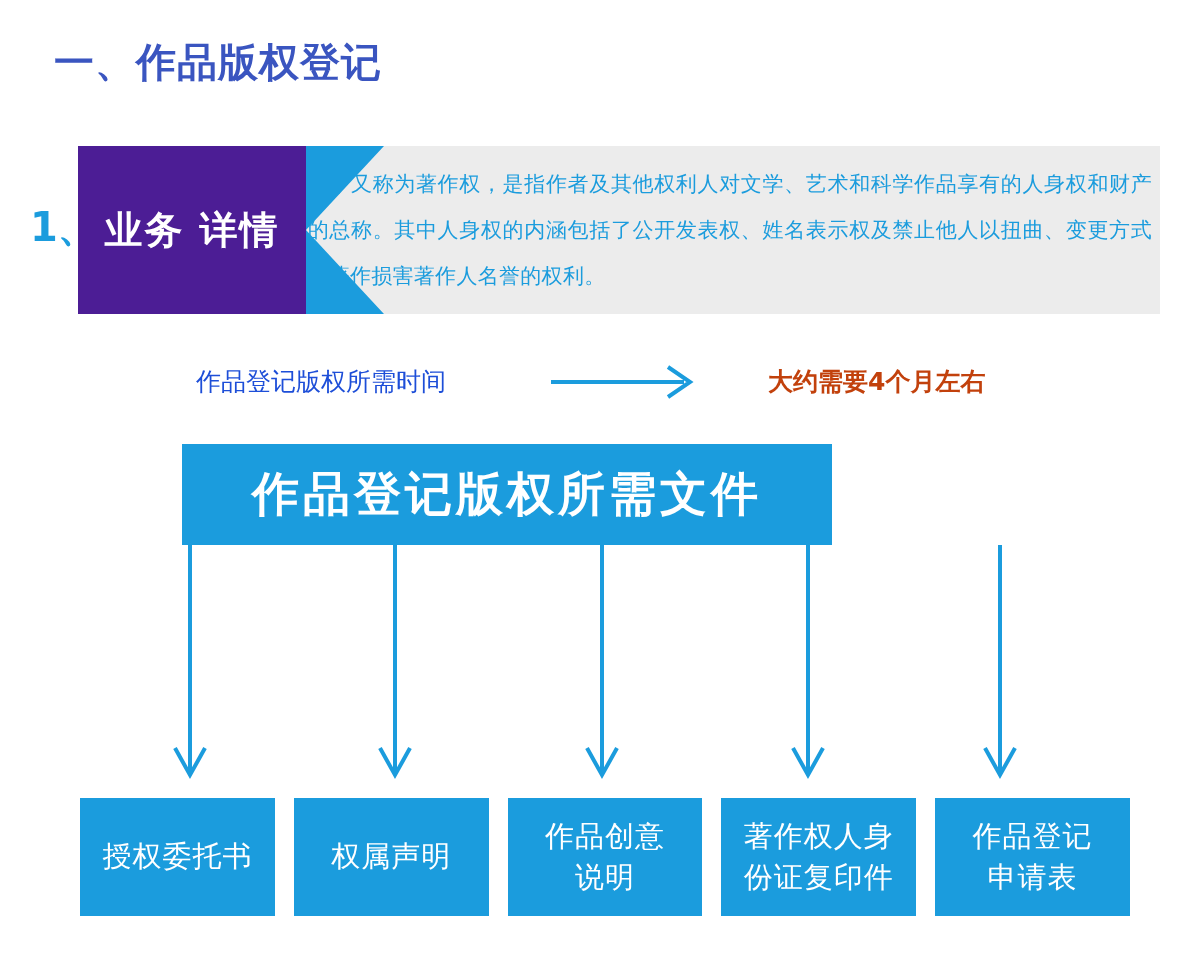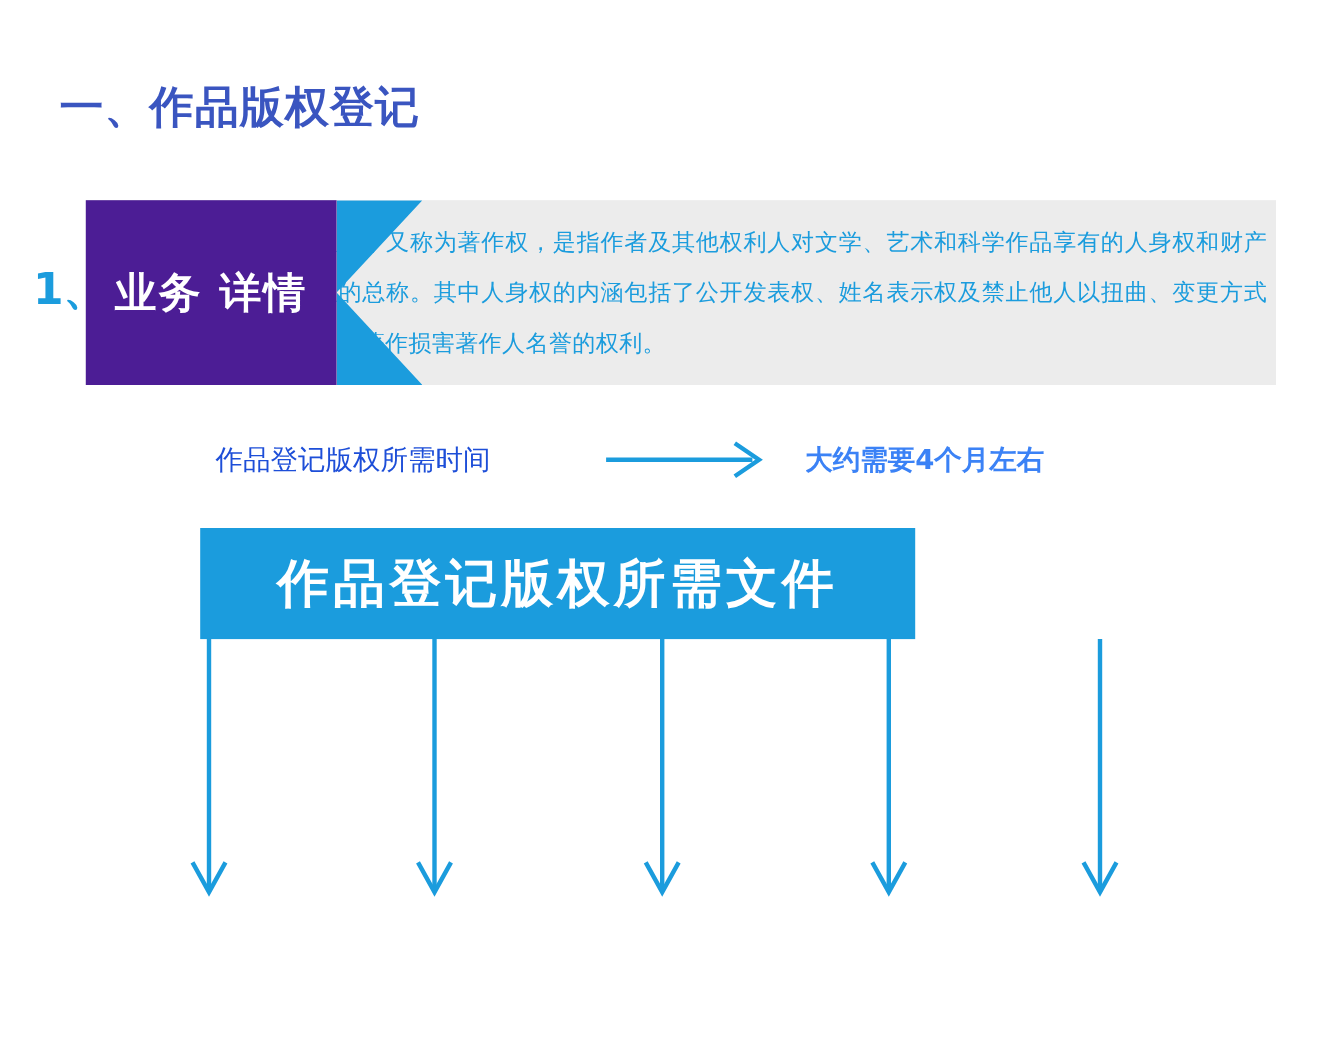--- a/index.html
+++ b/index.html
@@ -12,21 +12,20 @@
     background: #ffffff;
     font-family: "DejaVu Sans", "Liberation Sans", sans-serif;
     overflow: hidden;
     position: relative;
   }
 
   #canvas {
     position: relative;
     width: 1200px;
     height: 724px;
-    margin-top: 36px;
   }
 
   
   .section-title {
     position: absolute;
     left: 54px;
     top: 38px;
     font-size: 40px;
     font-weight: 700;
     color: #3a55c0;
@@ -138,25 +137,25 @@
   .time-arrow {
     position: absolute;
     left: 548px;
     top: 0;
     width: 150px;
     height: 38px;
   }
 
   .time-right-label {
     position: absolute;
-    left: 732px;
+    left: 768px;
     top: 0;
     font-size: 25px;
     font-weight: 700;
-    color: #3b82f6;
+    color: #c2410c;
     white-space: nowrap;
     line-height: 38px;
   }
 
   
   .docs-header {
     position: absolute;
     left: 182px;
     top: 444px;
     width: 650px;
@@ -265,14 +264,34 @@
       <polyline points="587,748 602,775 617,748"></polyline>
 
       <line x1="808" y1="545" x2="808" y2="773"></line>
       <polyline points="793,748 808,775 823,748"></polyline>
 
       <line x1="1000" y1="545" x2="1000" y2="773"></line>
       <polyline points="985,748 1000,775 1015,748"></polyline>
     </g>
   </svg>
 
+  <div class="doc-boxes">
+    <div class="doc-box">
+      <span class="doc-box-label">授权委托书</span>
+    </div>
+    <div class="doc-box">
+      <span class="doc-box-label">权属声明</span>
+    </div>
+    <div class="doc-box">
+      <span class="doc-box-label">作品创意
+说明</span>
+    </div>
+    <div class="doc-box">
+      <span class="doc-box-label">著作权人身
+份证复印件</span>
+    </div>
+    <div class="doc-box">
+      <span class="doc-box-label">作品登记
+申请表</span>
+    </div>
+  </div>
 
 </div>
 
 </body></html>

